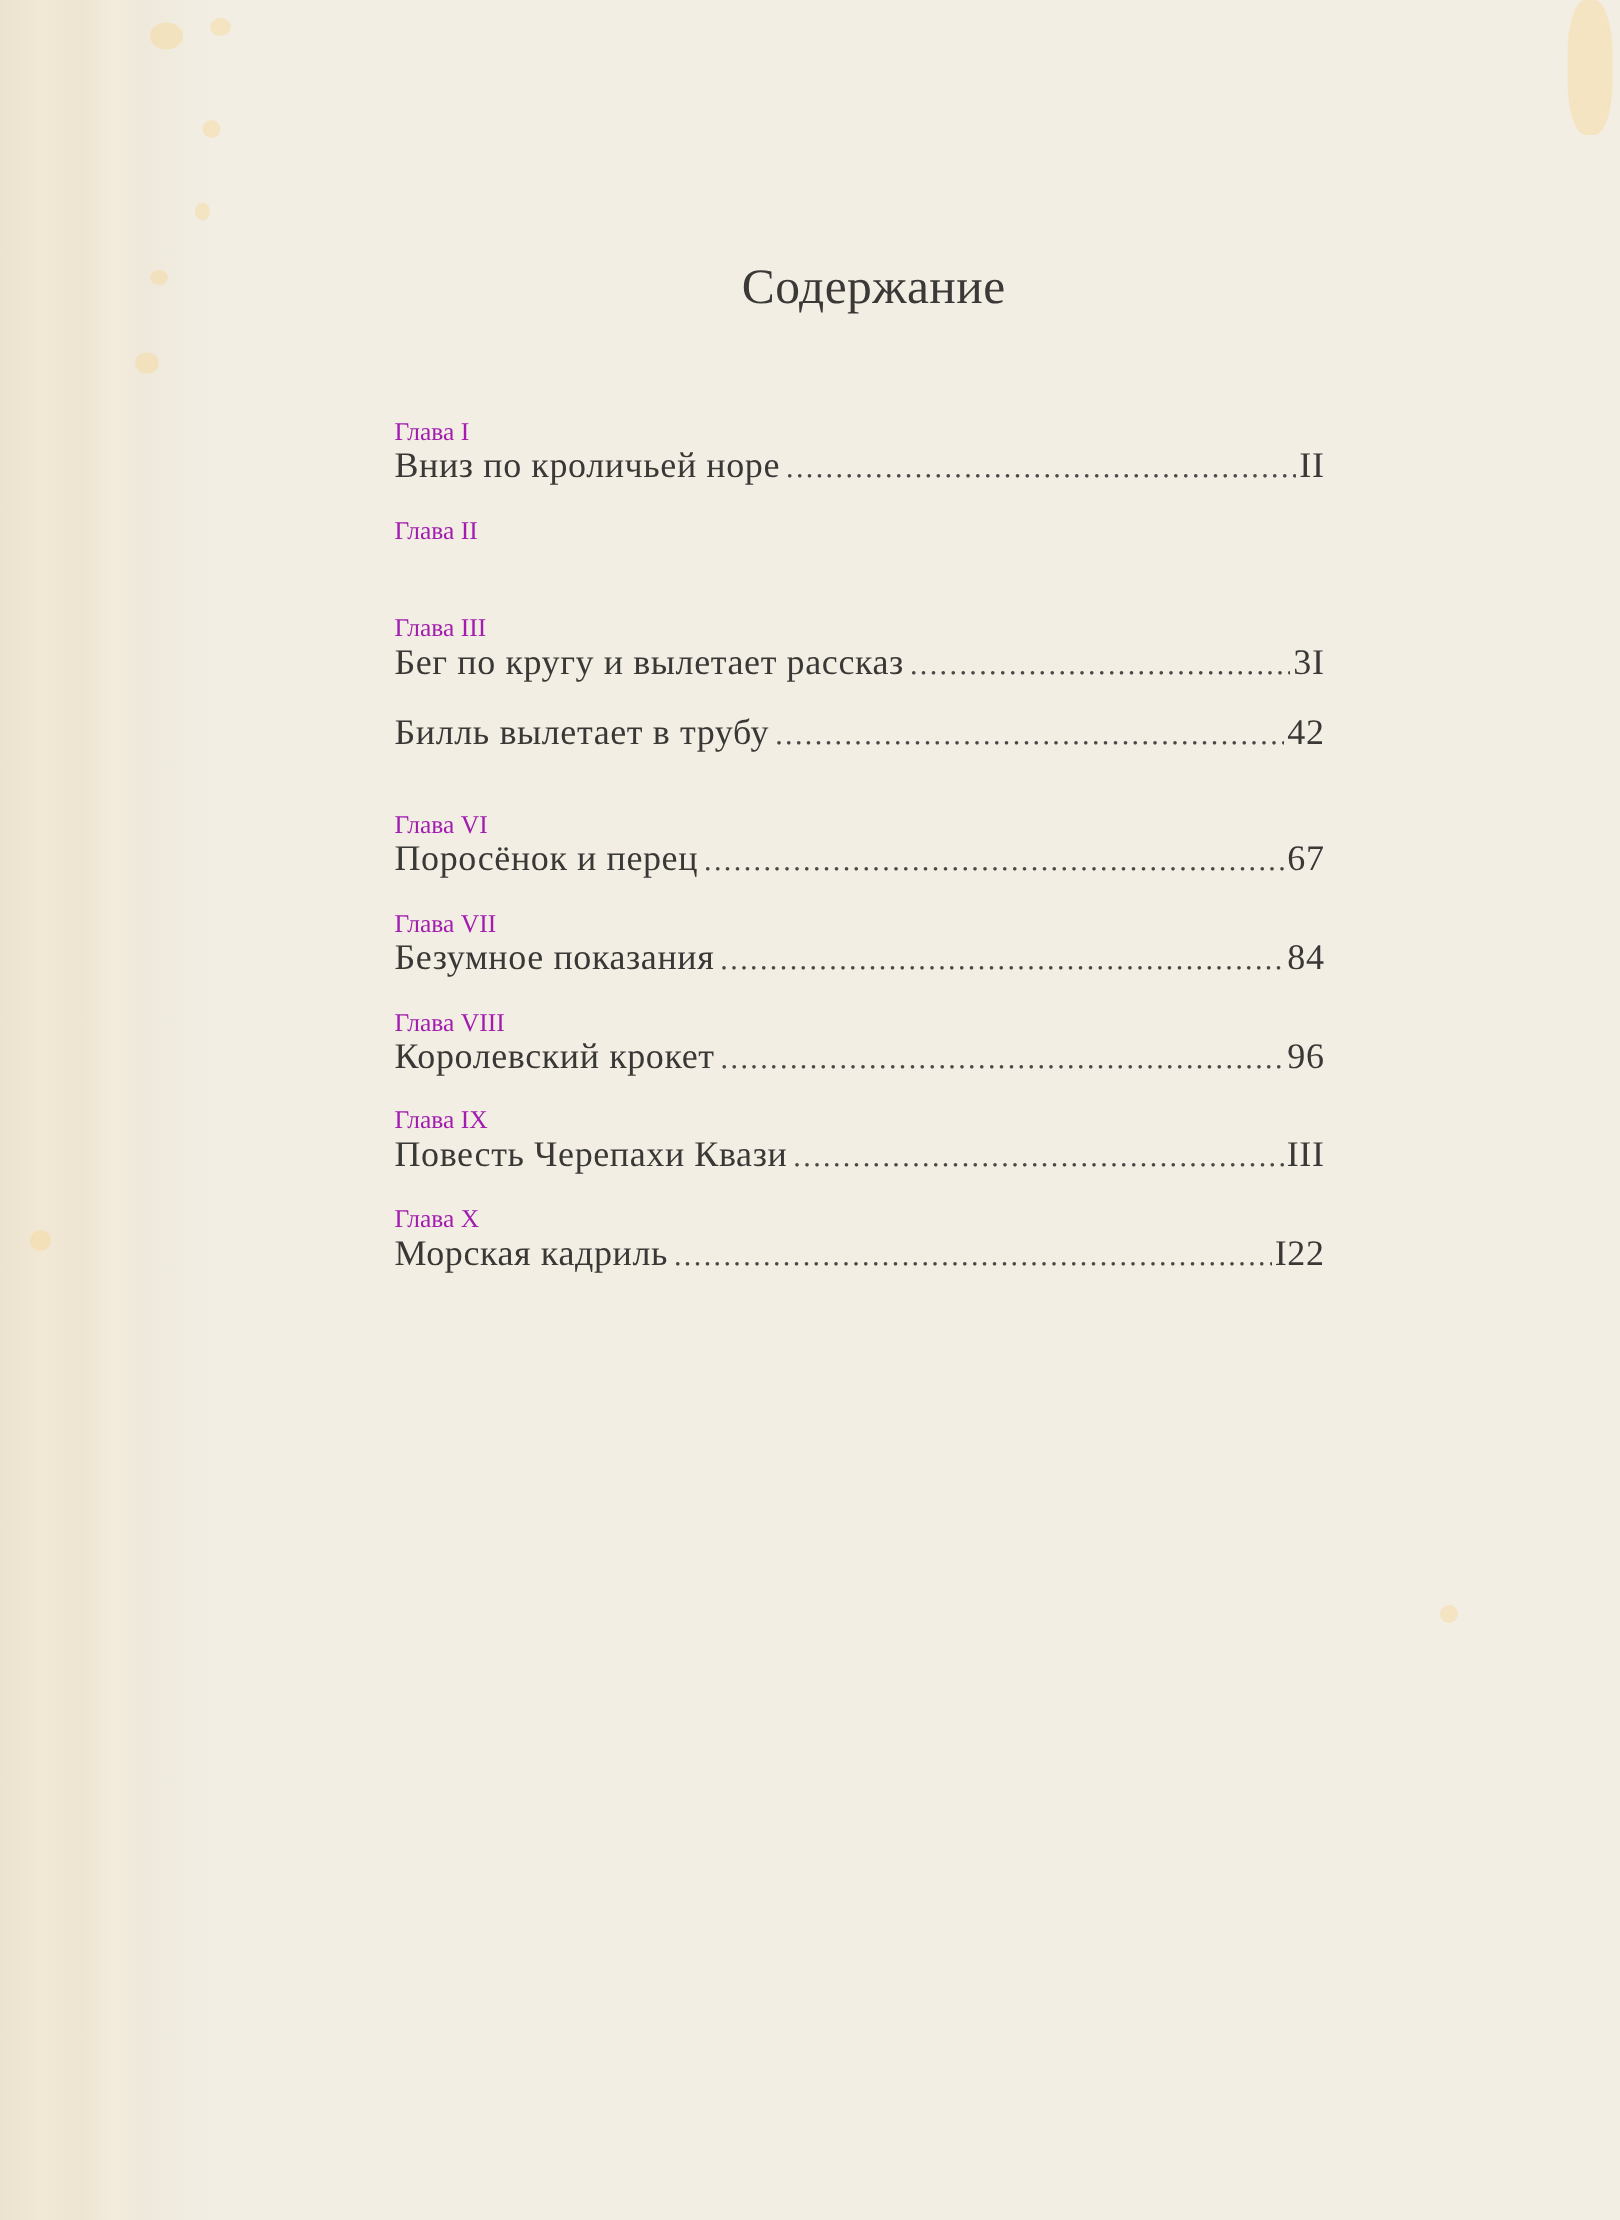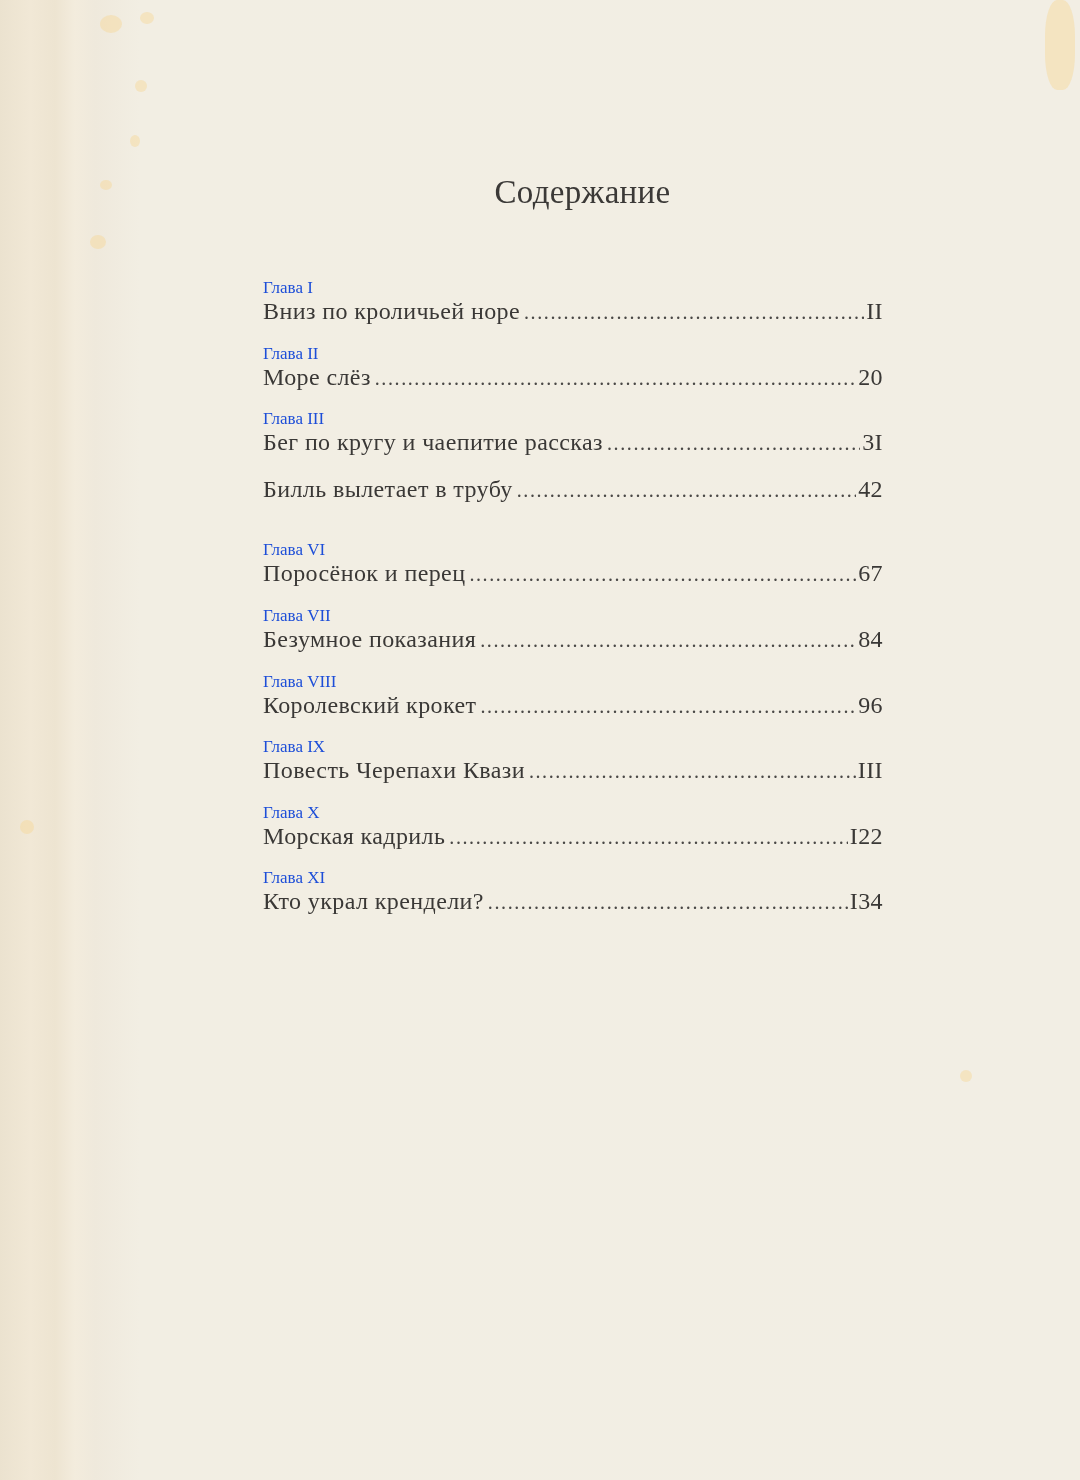--- a/index.html
+++ b/index.html
@@ -16,21 +16,21 @@
   }
   .stain { position: absolute; border-radius: 50%; background: rgba(246, 214, 150, 0.45); }
   .title {
     position: absolute; left: 0; width: 1165px; top: 174px;
     text-align: center; font-size: 33px; color: #3b3937;
     font-family: "Liberation Serif", serif; letter-spacing: 0.3px;
   }
   .toc { position: absolute; left: 263px; width: 620px; top: 278px; }
   .entry { height: 65.6px; position: relative; }
   .chapter-label {
-    font-size: 17px; color: #1d4ed8; line-height: 19px; height: 19px;
+    font-size: 17px; color: #a21caf; line-height: 19px; height: 19px;
     font-family: "Liberation Serif", serif;
   }
   .row {
     display: flex; align-items: baseline; font-size: 24px; line-height: 28px;
     font-family: "Liberation Serif", serif; color: #3a3836; letter-spacing: 0.4px;
   }
   .row .name { white-space: nowrap; }
   .row .leader {
     flex: 1; overflow: hidden; white-space: nowrap; margin: 0 2px 0 4px;
     letter-spacing: 1.6px; font-size: 20px; color: #4a4846;
@@ -59,30 +59,25 @@
   <div class="entry">
     <div class="chapter-label">Глава I</div>
     <div class="row">
       <span class="name">Вниз по кроличьей норе</span>
       <span class="leader"></span>
       <span class="page-num">II</span>
     </div>
   </div>
   <div class="entry">
     <div class="chapter-label">Глава II</div>
-    <div class="row">
-      <span class="name">Море слёз</span>
-      <span class="leader"></span>
-      <span class="page-num">20</span>
-    </div>
   </div>
   <div class="entry">
     <div class="chapter-label">Глава III</div>
     <div class="row">
-      <span class="name">Бег по кругу и чаепитие рассказ</span>
+      <span class="name">Бег по кругу и вылетает рассказ</span>
       <span class="leader"></span>
       <span class="page-num">3I</span>
     </div>
   </div>
   <div class="entry">
     <div class="row">
       <span class="name">Билль вылетает в трубу</span>
       <span class="leader"></span>
       <span class="page-num">42</span>
     </div>
@@ -120,21 +115,13 @@
     </div>
   </div>
   <div class="entry">
     <div class="chapter-label">Глава X</div>
     <div class="row">
       <span class="name">Морская кадриль</span>
       <span class="leader"></span>
       <span class="page-num">I22</span>
     </div>
   </div>
-  <div class="entry">
-    <div class="chapter-label">Глава XI</div>
-    <div class="row">
-      <span class="name">Кто украл крендели?</span>
-      <span class="leader"></span>
-      <span class="page-num">I34</span>
-    </div>
-  </div>
 </div>
 
 </body></html>

